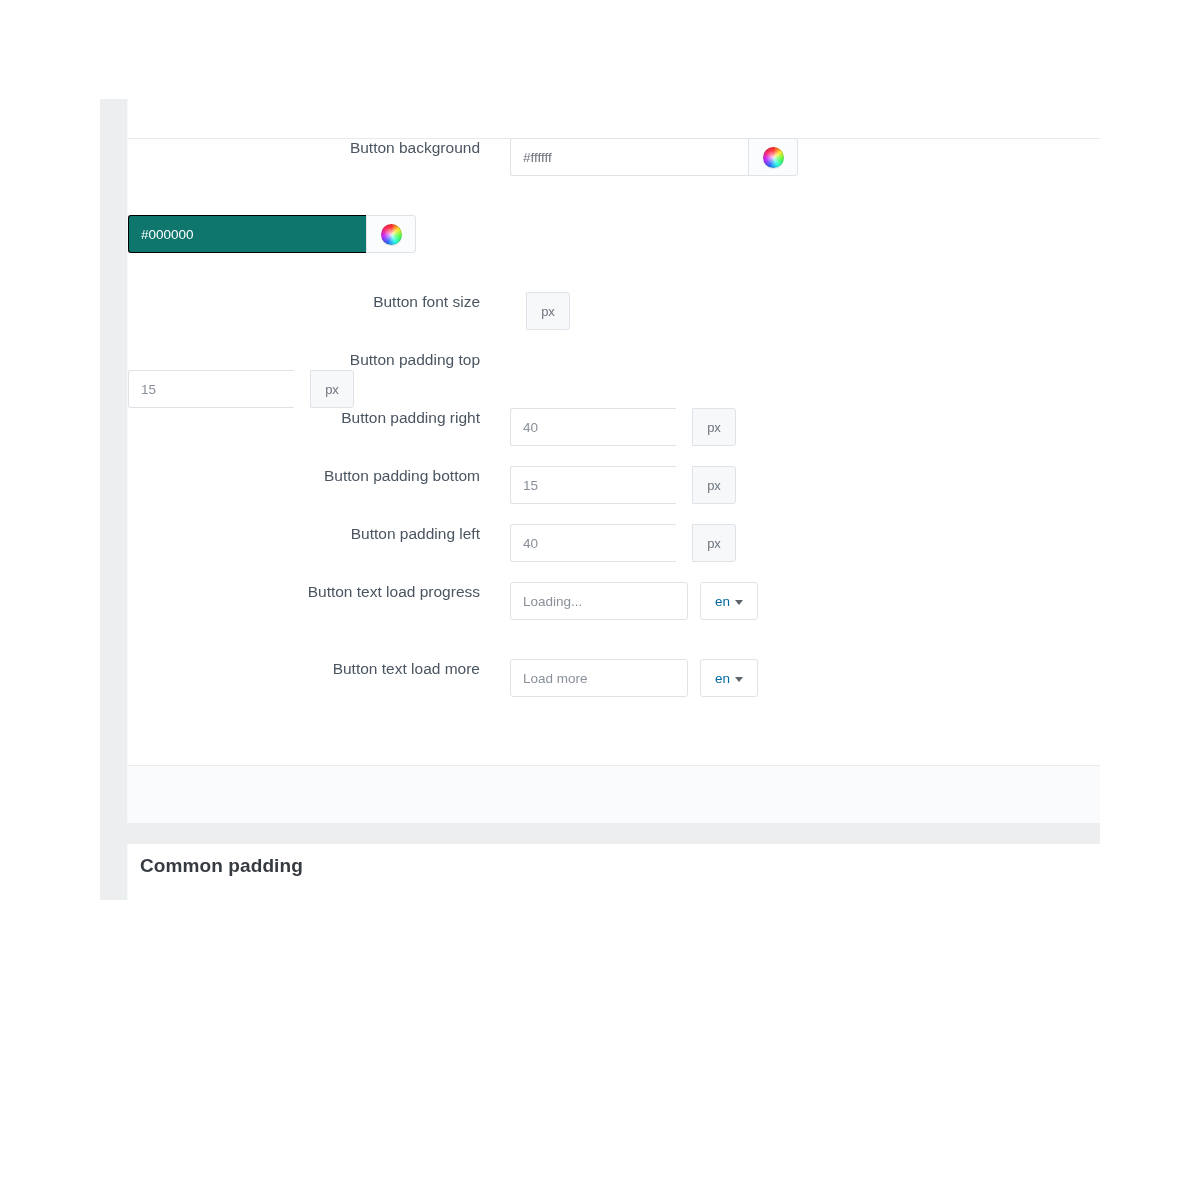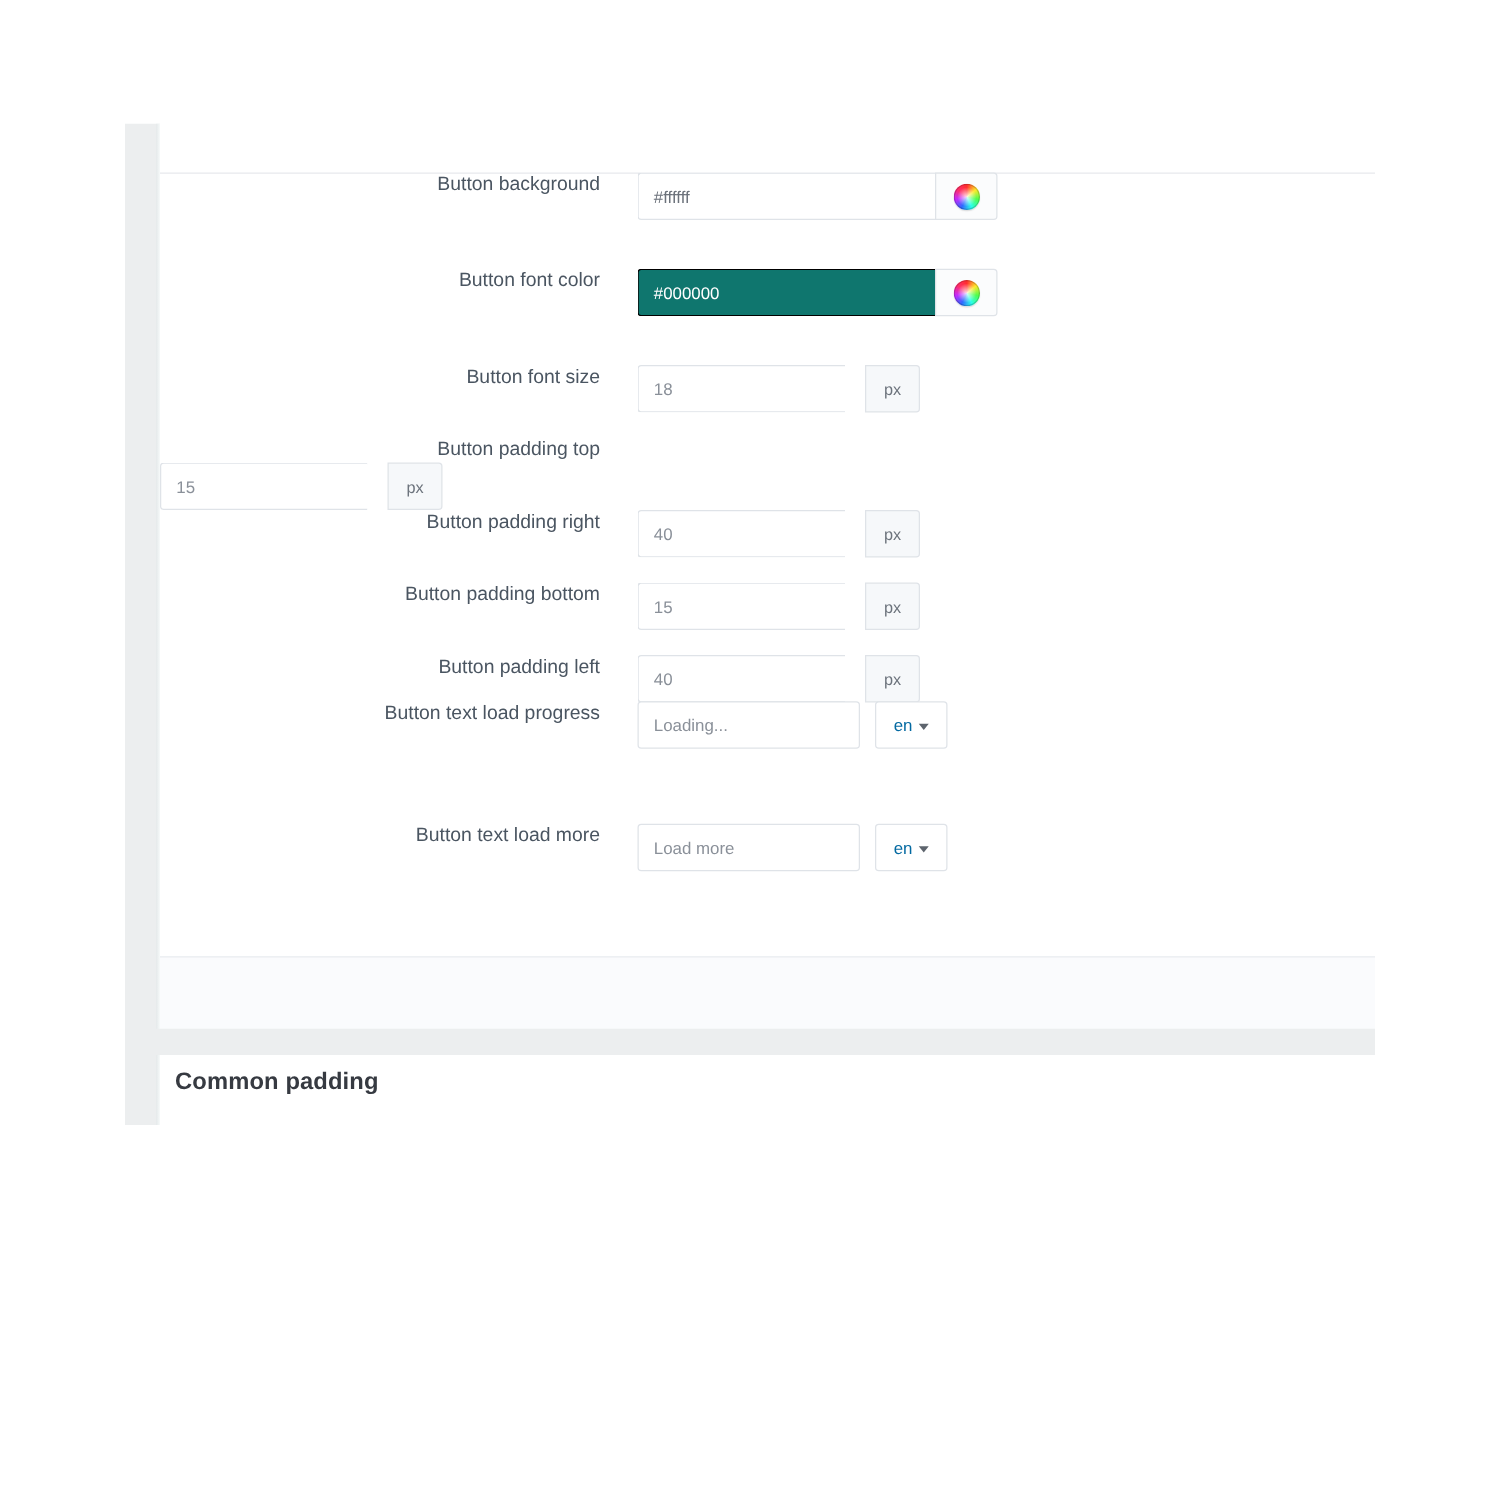--- a/index.html
+++ b/index.html
@@ -253,36 +253,34 @@
         <div class="igroup">
           <div class="txt color-field">#ffffff</div>
           <div class="color-btn">
             <span class="wheel"></span>
           </div>
         </div>
       </div>
     </div>
 
     <div class="row" style="top:77px;">
-      <div class="row-label">Button font color</div>
       <div class="row-control">
         <div class="igroup">
           <div class="txt color-field dark">#000000</div>
           <div class="color-btn">
             <span class="wheel"></span>
           </div>
         </div>
       </div>
     </div>
 
     <div class="row" style="top:154px;">
       <div class="row-label">Button font size</div>
       <div class="row-control">
         <div class="igroup">
-          <div class="txt num-field">18</div>
           <div class="addon">px</div>
         </div>
       </div>
     </div>
 
     <div class="row" style="top:212px;flex-direction:column;">
       <div class="row-label">Button padding top</div>
       <div class="row-control">
         <div class="igroup">
           <div class="txt num-field">15</div>
@@ -314,21 +312,21 @@
     <div class="row" style="top:386px;">
       <div class="row-label">Button padding left</div>
       <div class="row-control">
         <div class="igroup">
           <div class="txt num-field">40</div>
           <div class="addon">px</div>
         </div>
       </div>
     </div>
 
-    <div class="row" style="top:423px;">
+    <div class="row" style="top:444px;">
       <div class="row-label">Button text load progress</div>
       <div class="row-control">
         <div class="txt text-field">Loading...</div>
         <div class="lang-btn">
           <span>en</span>
           <span class="caret"></span>
         </div>
       </div>
     </div>
 

